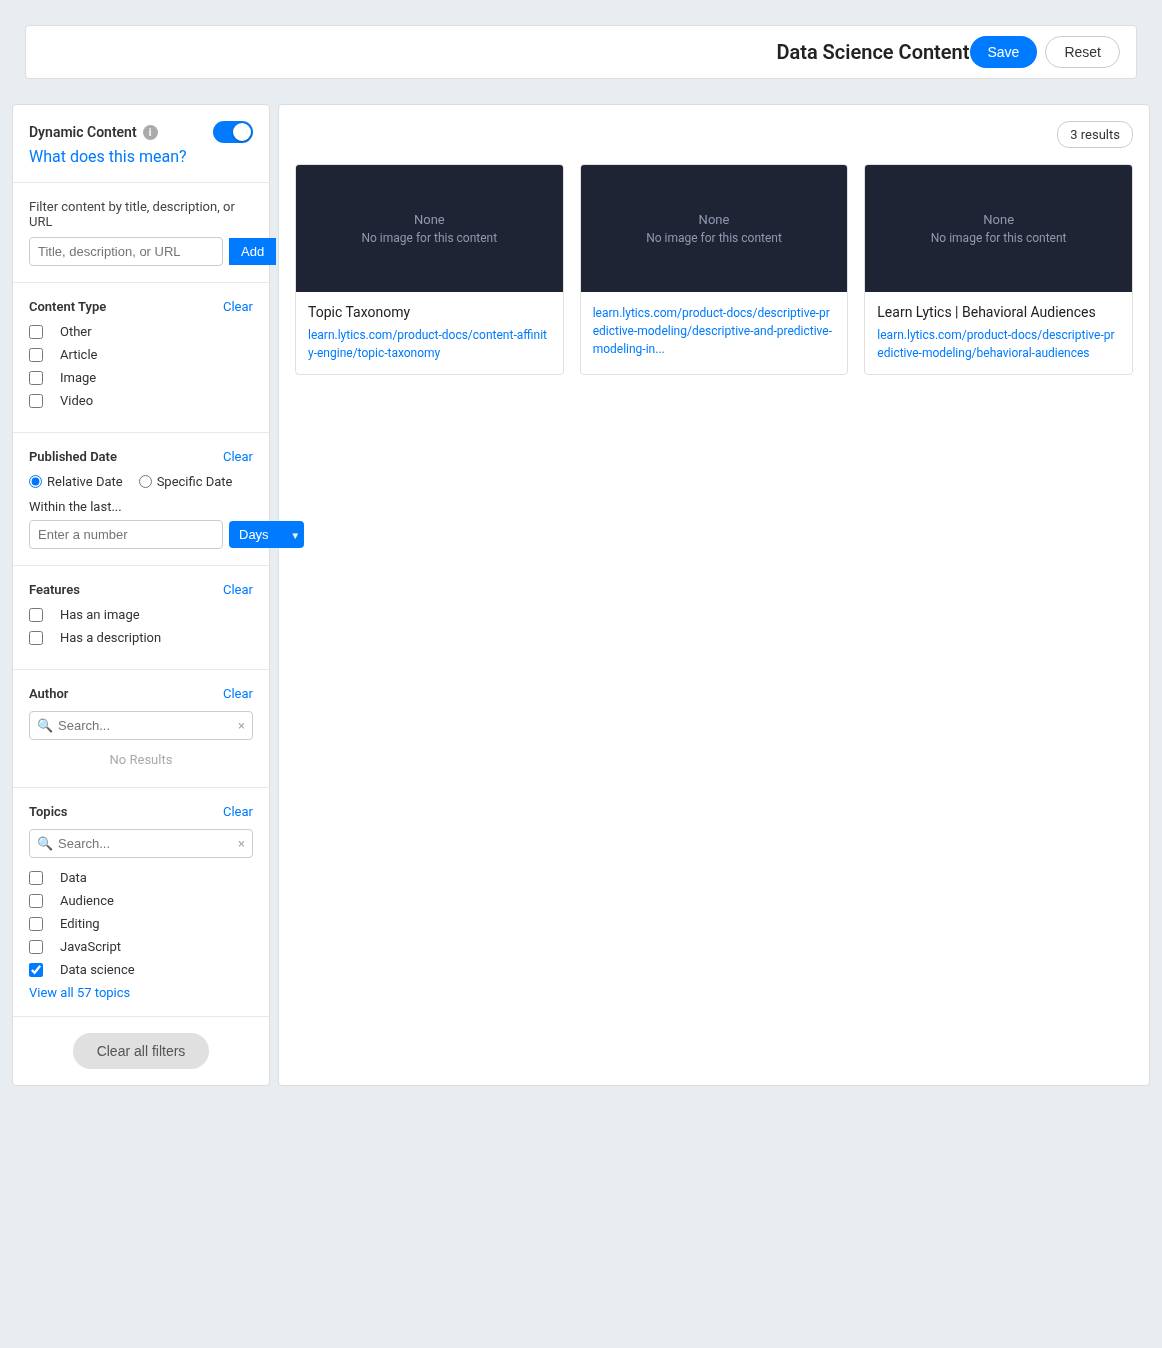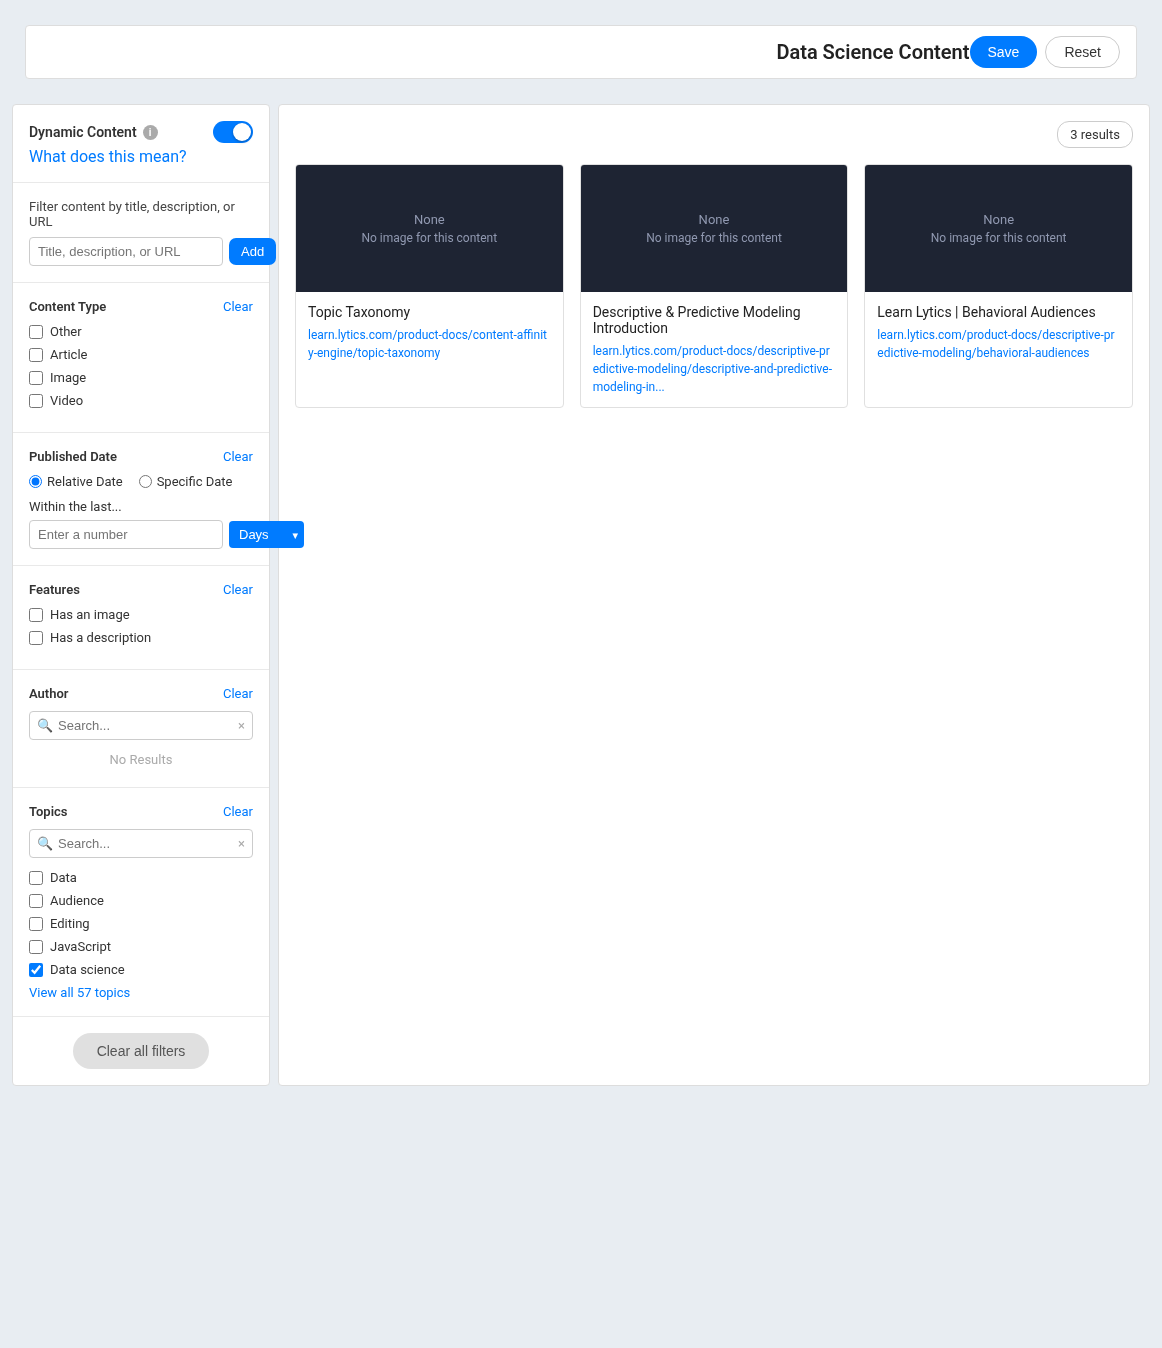--- a/index.html
+++ b/index.html
@@ -176,32 +176,32 @@
       padding: 6px 8px;
       font-size: 13px;
       color: #999;
       outline: none;
     }
 
     .btn-add {
       background: #007bff;
       color: #fff;
       border: none;
-      border-radius: 7px;
+      border-radius: 0;
       padding: 6px 12px;
       font-size: 13px;
       cursor: pointer;
       font-weight: 500;
     }
 
     
     .checkbox-item {
       display: flex;
       align-items: center;
-      gap: 7px;
+      gap: 17px;
       margin-bottom: 8px;
       font-size: 13px;
       color: #333;
     }
 
     .checkbox-item input[type="checkbox"] {
       width: 14px;
       height: 14px;
       cursor: pointer;
     }
@@ -594,21 +594,20 @@
           <a class="card-link">learn.lytics.com/product-docs/content-affinity-engine/topic-taxonomy</a>
         </div>
       </div>
 
       <div class="content-card">
         <div class="card-image">
           <span class="none-text">None</span>
           <span class="no-image-text">No image for this content</span>
         </div>
         <div class="card-body">
-          <div class="card-title">Descriptive &amp; Predictive Modeling Introduction</div>
           <a class="card-link">learn.lytics.com/product-docs/descriptive-predictive-modeling/descriptive-and-predictive-modeling-in...</a>
         </div>
       </div>
 
       <div class="content-card">
         <div class="card-image">
           <span class="none-text">None</span>
           <span class="no-image-text">No image for this content</span>
         </div>
         <div class="card-body">

